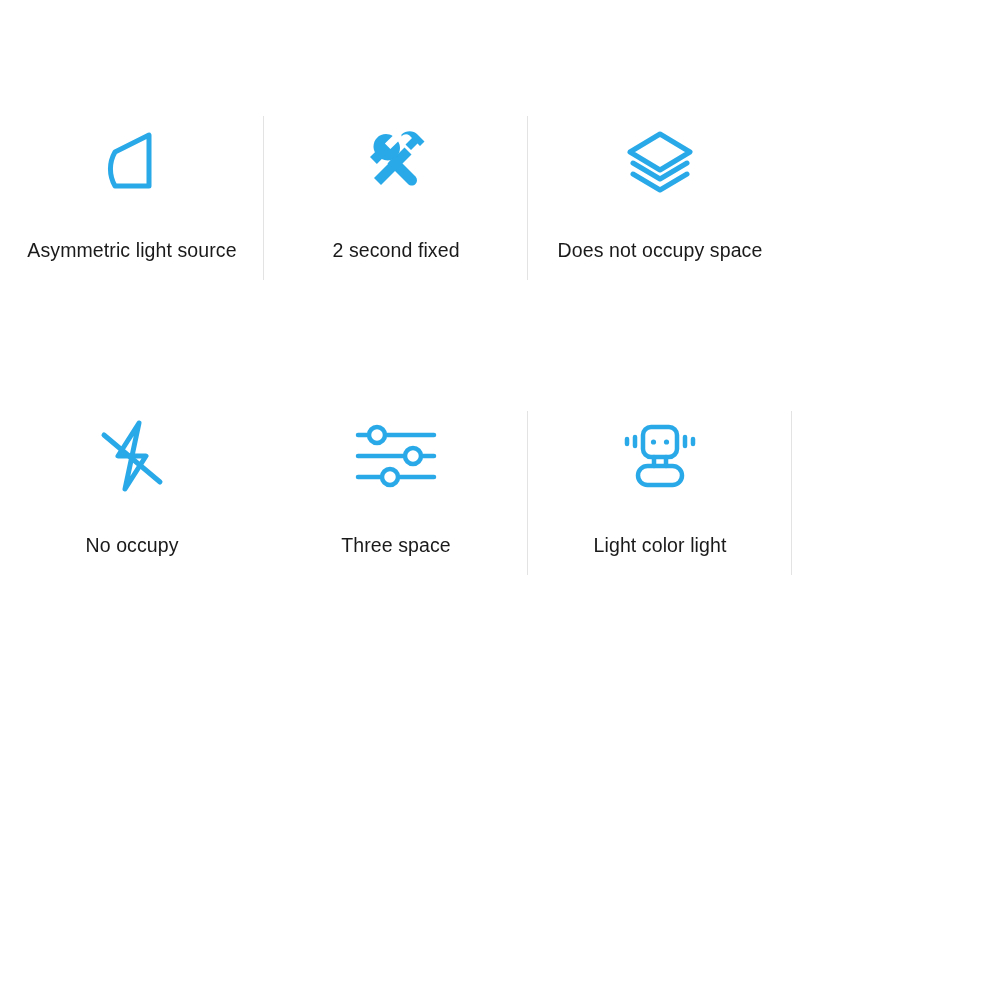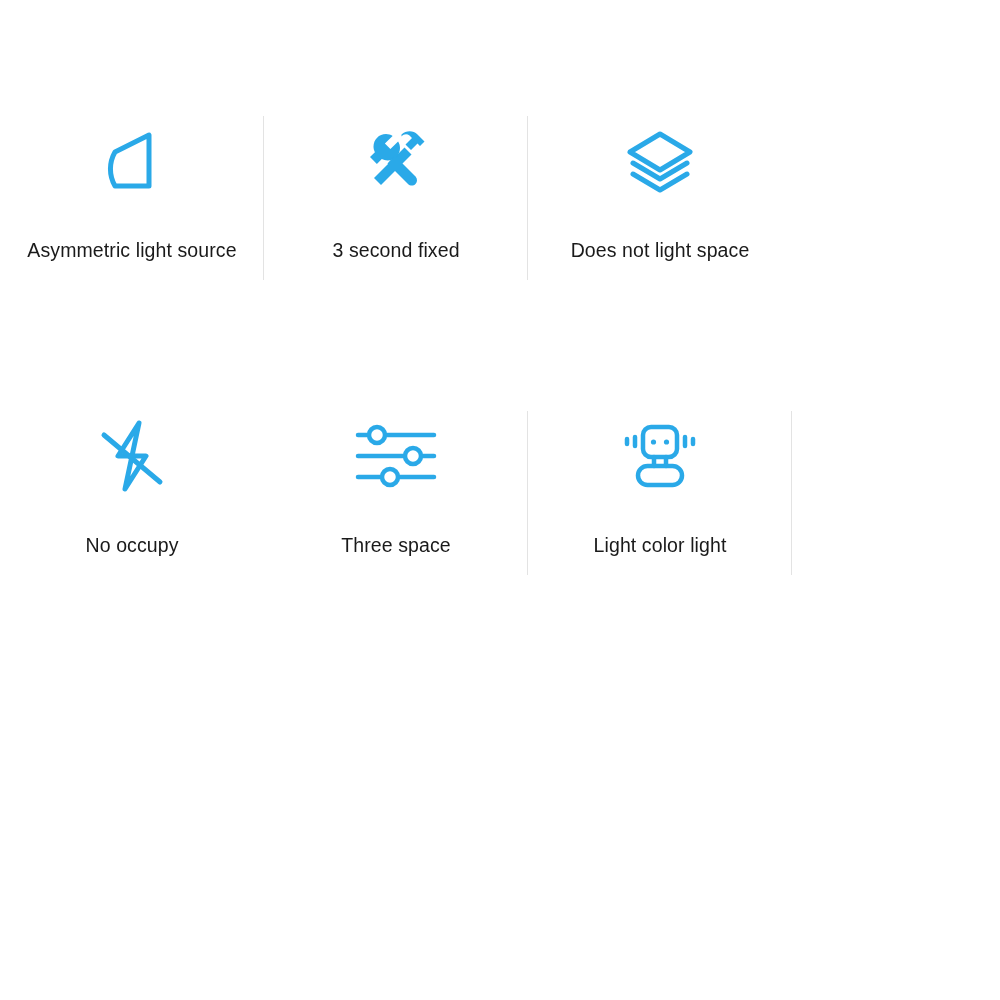--- a/index.html
+++ b/index.html
@@ -85,32 +85,32 @@
     <div class="feature-icon">
       <svg width="76" height="76" viewBox="0 0 76 76" fill="#2aa9e8">
 
         <path d="M43.5 11.5 C48 7.5 55 7 59.5 11.5 L66.5 18.5 L62 23 L59.5 20.5 L53 27 L47.5 21.5 L54 15 L51.5 12.5 C49 10.5 45.5 11 43.5 13.5 Z"></path>
         <path d="M46.5 24.5 L53.5 31.5 L23 62 L16 55 Z"></path>
 
         <path d="M28 11 C21 11 15.5 16.5 15.5 23.5 C15.5 25.5 16 27.5 16.9 29.2 L12 34.1 L18.9 41 L23.8 36.1 C25.5 37 27.5 37.5 29.5 37.5 C36.5 37.5 42 32 42 25 C42 22.6 41.3 20.3 40.1 18.4 L32.4 26.1 L26.9 20.6 L34.6 12.9 C32.7 11.7 30.4 11 28 11 Z"></path>
         <path d="M36.5 32.5 L43.5 39.5 L57.5 53.5 C59.5 55.5 59.5 59 57.5 61 C55.5 63 52 63 50 61 L36 47 L29.5 40.5 Z"></path>
       </svg>
     </div>
-    <div class="feature-label">3 second fixed</div>
+    <div class="feature-label">2 second fixed</div>
   </div>
 
   <div class="feature-cell">
     <div class="feature-icon">
       <svg width="76" height="72" viewBox="0 0 76 72" fill="none" stroke="#2aa9e8" stroke-width="5" stroke-linejoin="round" stroke-linecap="round">
         <path d="M38 9 L68 27 L38 45 L8 27 Z"></path>
         <path d="M11 38 L38 54 L65 38"></path>
         <path d="M11 49 L38 65 L65 49"></path>
       </svg>
     </div>
-    <div class="feature-label">Does not light space</div>
+    <div class="feature-label">Does not occupy space</div>
   </div>
 
 
 
   <div class="feature-cell">
     <div class="feature-icon">
       <svg width="72" height="76" viewBox="0 0 72 76" fill="none" stroke="#2aa9e8" stroke-width="5" stroke-linejoin="round" stroke-linecap="round">
         <path d="M43 5 L22 38 L36 38 L29 71 L50 38 L36 38 Z"></path>
         <line x1="8" y1="17" x2="64" y2="64"></line>
       </svg>

